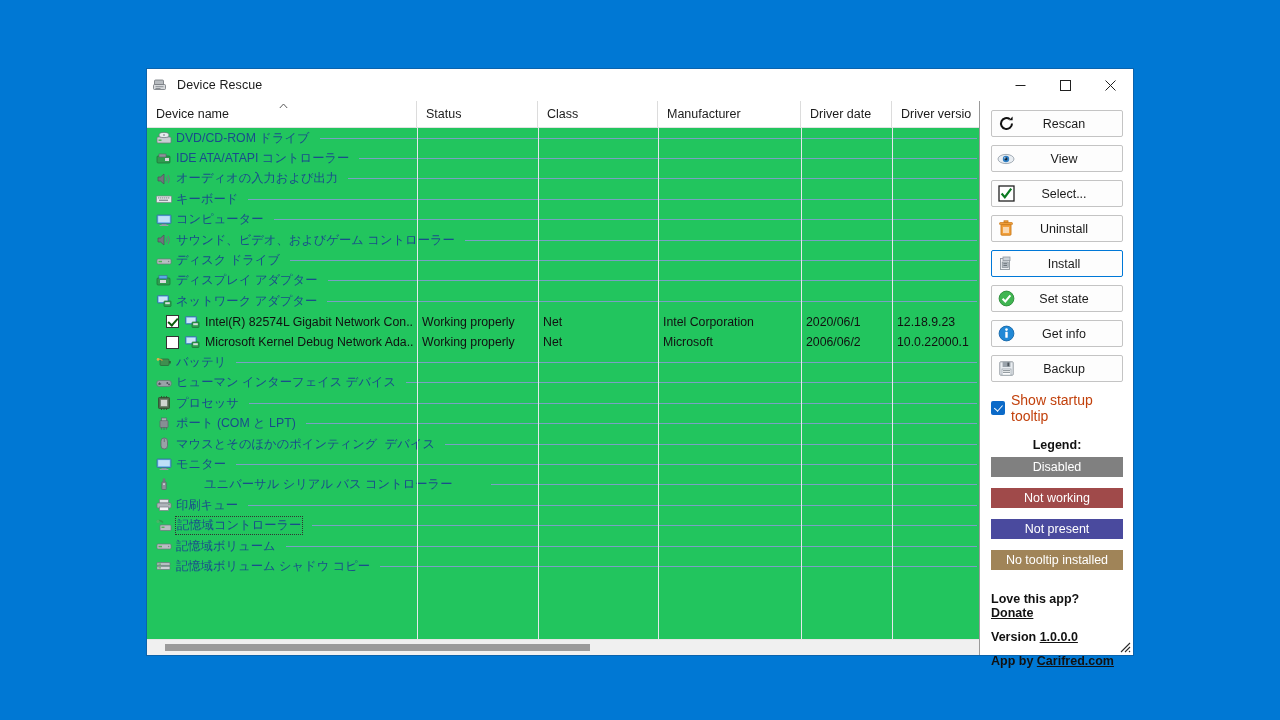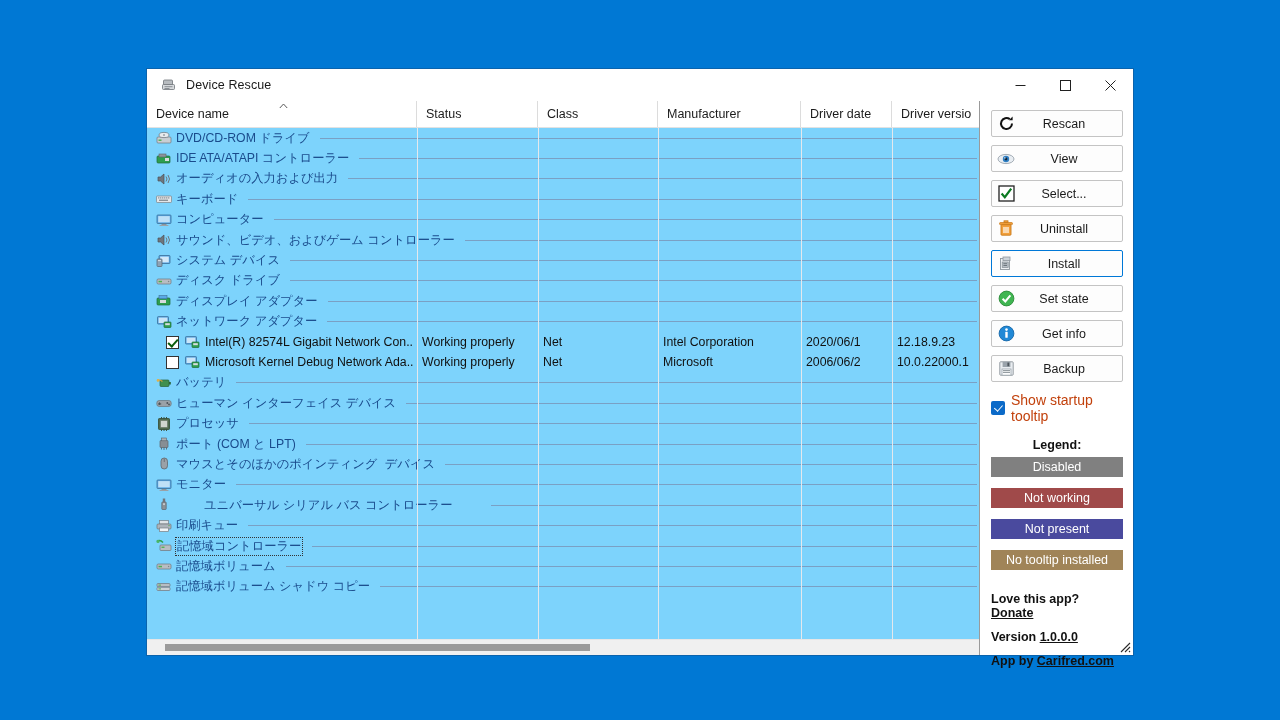--- a/index.html
+++ b/index.html
@@ -21,21 +21,21 @@
     display: flex; flex-direction: column;
   }
 
   
   .titlebar {
     height: 32px; flex: 0 0 32px;
     background: #ffffff;
     display: flex; align-items: center;
     position: relative;
   }
-  .title-left { display: flex; align-items: center; padding-left: 14px; gap: 8px; }
+  .title-left { display: flex; align-items: center; padding-left: 5px; gap: 8px; }
   .app-icon { width: 17px; height: 17px; position: relative; }
   .title-text {
     font-size: 12.5px; color: #1a1a1a;
     letter-spacing: 0.1px; white-space: nowrap;
   }
   .win-controls { position: absolute; right: 0; top: 0; display: flex; height: 32px; }
   .win-btn {
     width: 45px; height: 32px;
     display: flex; align-items: center; justify-content: center;
     cursor: default; background: transparent; border: none;
@@ -69,21 +69,21 @@
     cursor: default;
   }
   .col:last-child { border-right: none; }
   .sort-caret {
     position: absolute; left: 132px; top: 1px;
     font-size: 9px; color: #5a5a5a; line-height: 1;
   }
 
   .rows-wrap {
     flex: 1; position: relative; overflow: hidden;
-    min-height: 0; background: #7dd3fc;
+    min-height: 0; background: #22c55e;
   }
 
   .row {
     height: 20.4px;
     display: flex; align-items: center;
     position: relative; white-space: nowrap;
     font-size: 12.3px;
   }
 
   
@@ -350,34 +350,20 @@
                 </svg>
               </span>
               <span class="cat-label">サウンド、ビデオ、およびゲーム コントローラー</span>
               <span class="cat-rule"></span>
             </div>
           </div>
           <div class="row cat">
             <div class="cat-inner" style="width: 100%;">
               <span style="display: flex; width: 16px; height: 16px; flex: 0 0 16px;">
                 <svg width="16" height="16" viewBox="0 0 16 16">
-                  <rect x="3" y="2.5" width="11" height="8" rx="0.8" fill="#5aa9e6" stroke="#3b6f99" stroke-width="0.8"></rect>
-                  <rect x="4.2" y="3.6" width="8.6" height="5.8" fill="#d4e9f9"></rect>
-                  <rect x="1" y="6" width="5" height="7.5" rx="0.8" fill="#8fa3b5" stroke="#5b6b7a" stroke-width="0.8"></rect>
-                  <rect x="2" y="7.2" width="3" height="0.9" fill="#e4eaef"></rect>
-                </svg>
-              </span>
-              <span class="cat-label">システム デバイス</span>
-              <span class="cat-rule"></span>
-            </div>
-          </div>
-          <div class="row cat">
-            <div class="cat-inner" style="width: 100%;">
-              <span style="display: flex; width: 16px; height: 16px; flex: 0 0 16px;">
-                <svg width="16" height="16" viewBox="0 0 16 16">
                   <rect x="1" y="6" width="14" height="5" rx="1.2" fill="#b8bdc2" stroke="#6f767c" stroke-width="0.7"></rect>
                   <rect x="2.5" y="7.8" width="3.5" height="1.5" fill="#4caf50"></rect>
                   <circle cx="12.6" cy="8.5" r="0.7" fill="#7d848a"></circle>
                 </svg>
               </span>
               <span class="cat-label">ディスク ドライブ</span>
               <span class="cat-rule"></span>
             </div>
           </div>
           <div class="row cat">

